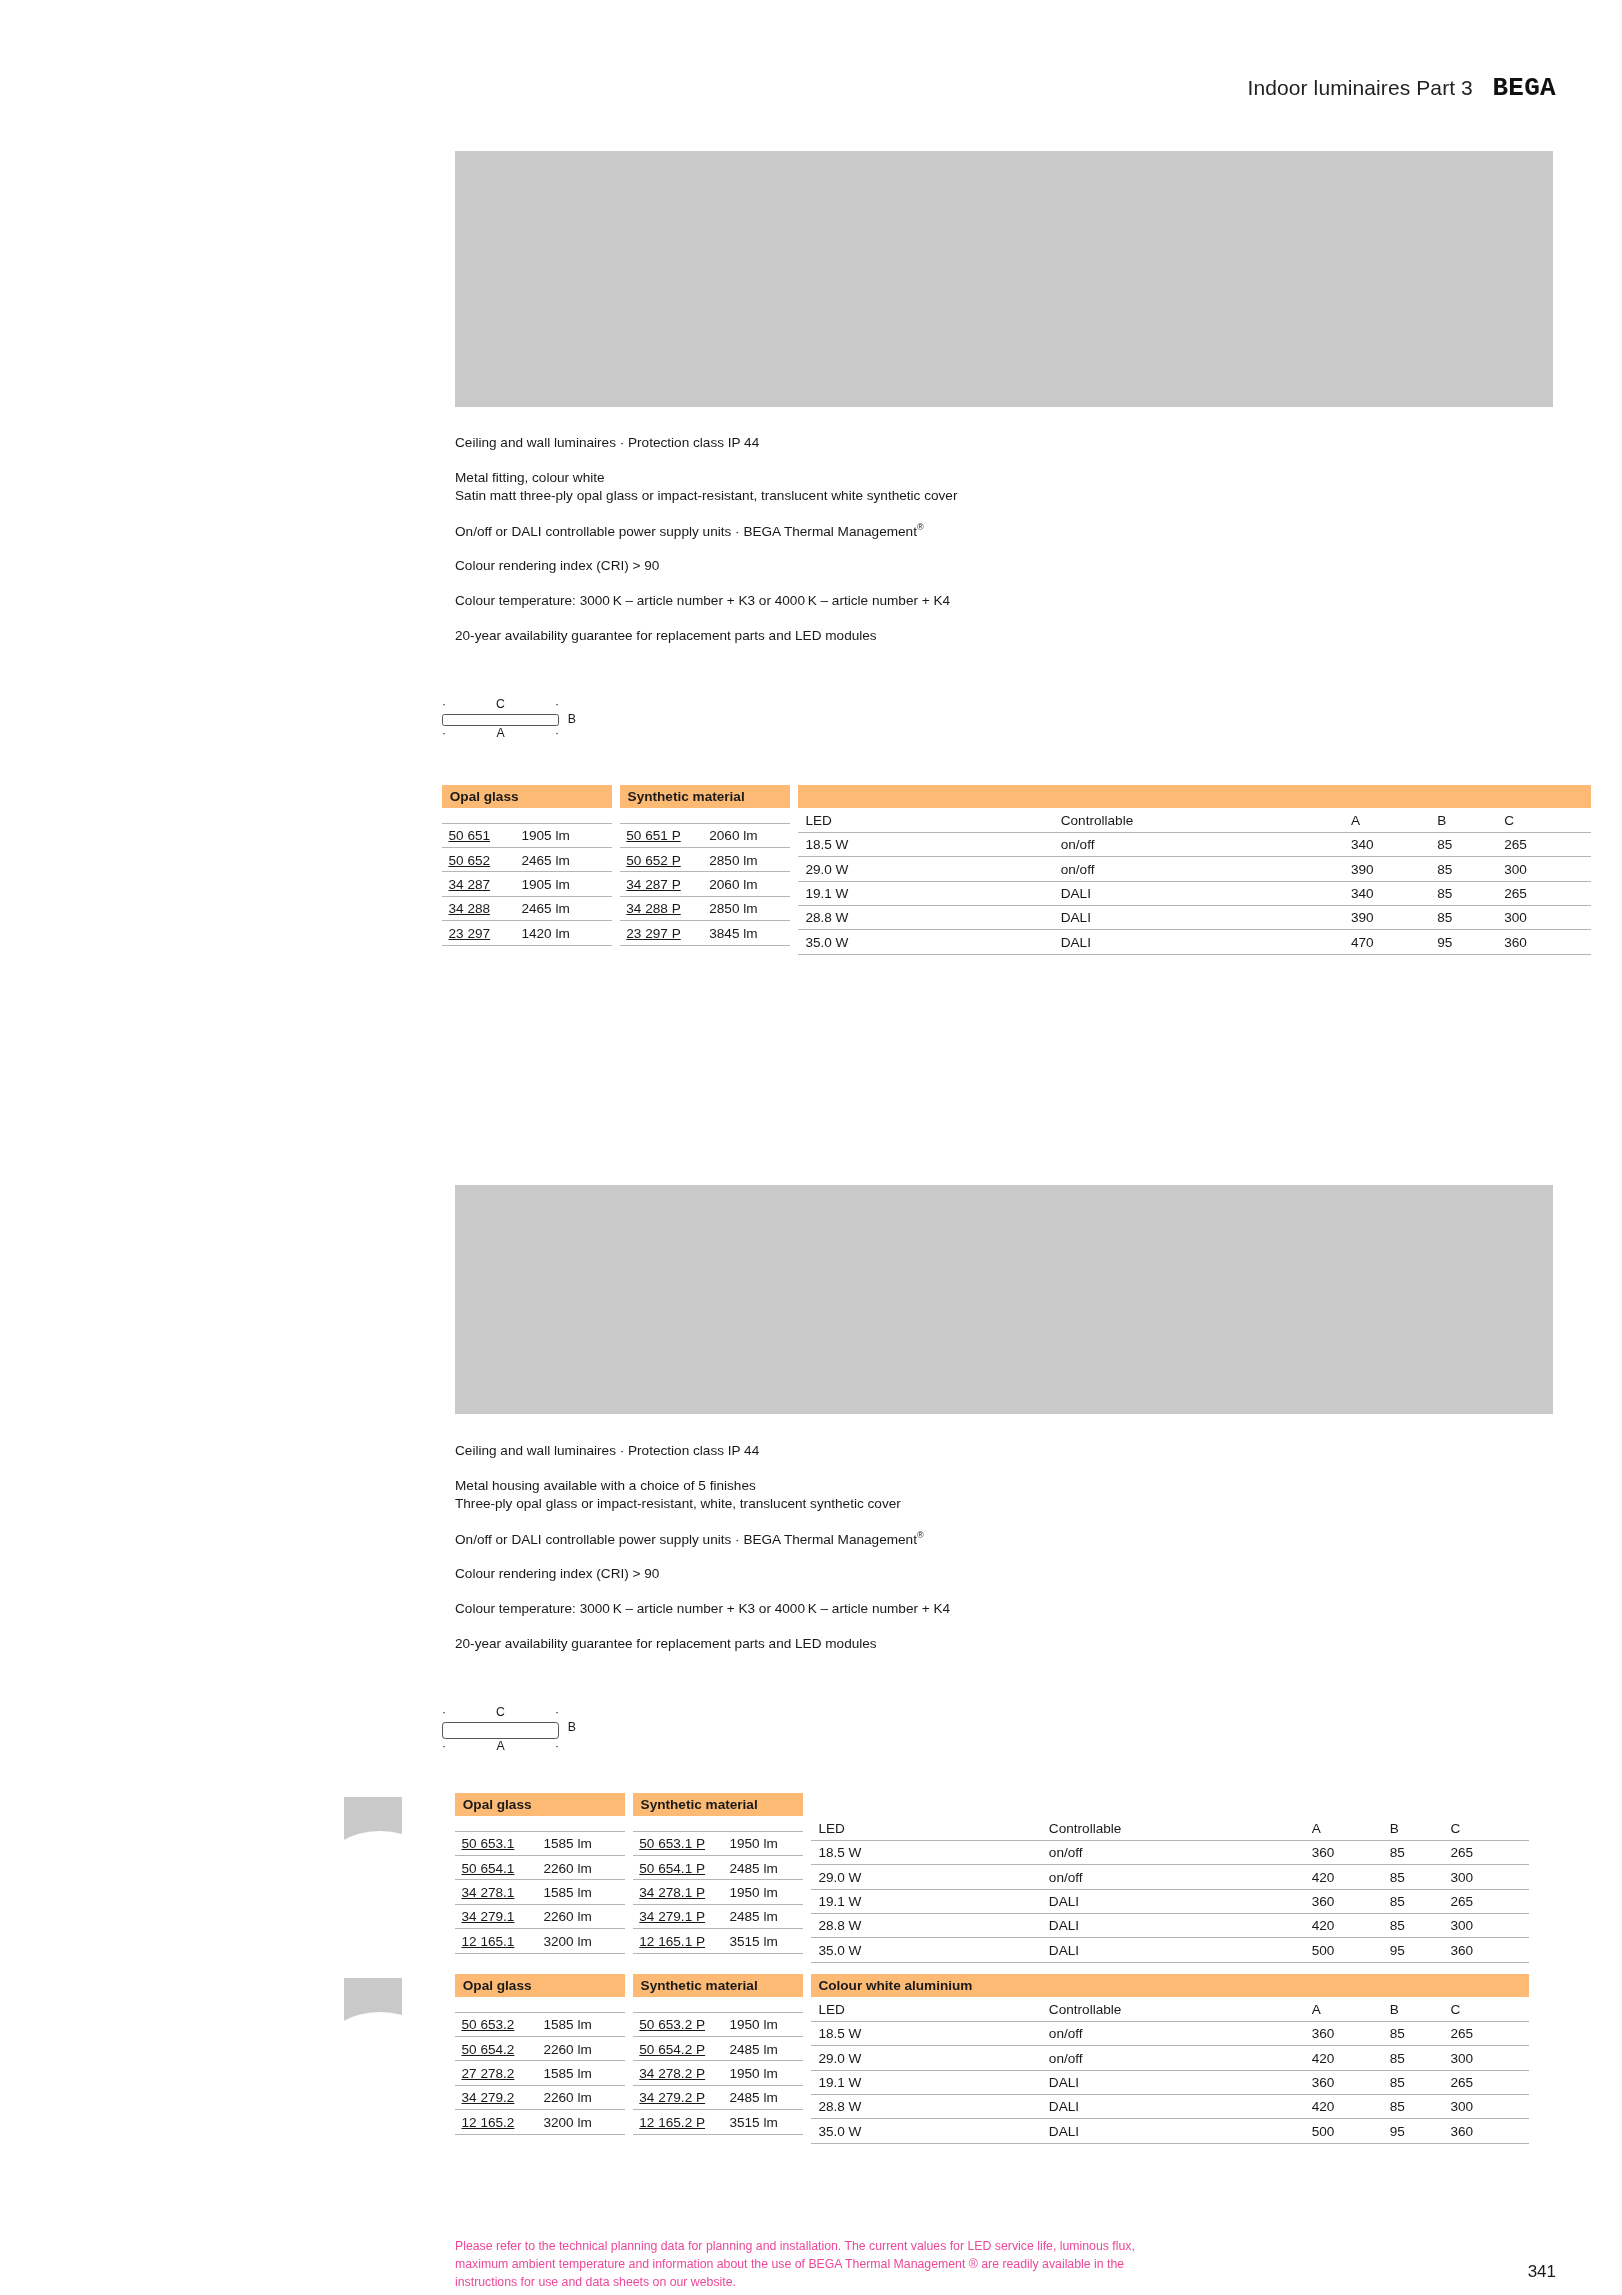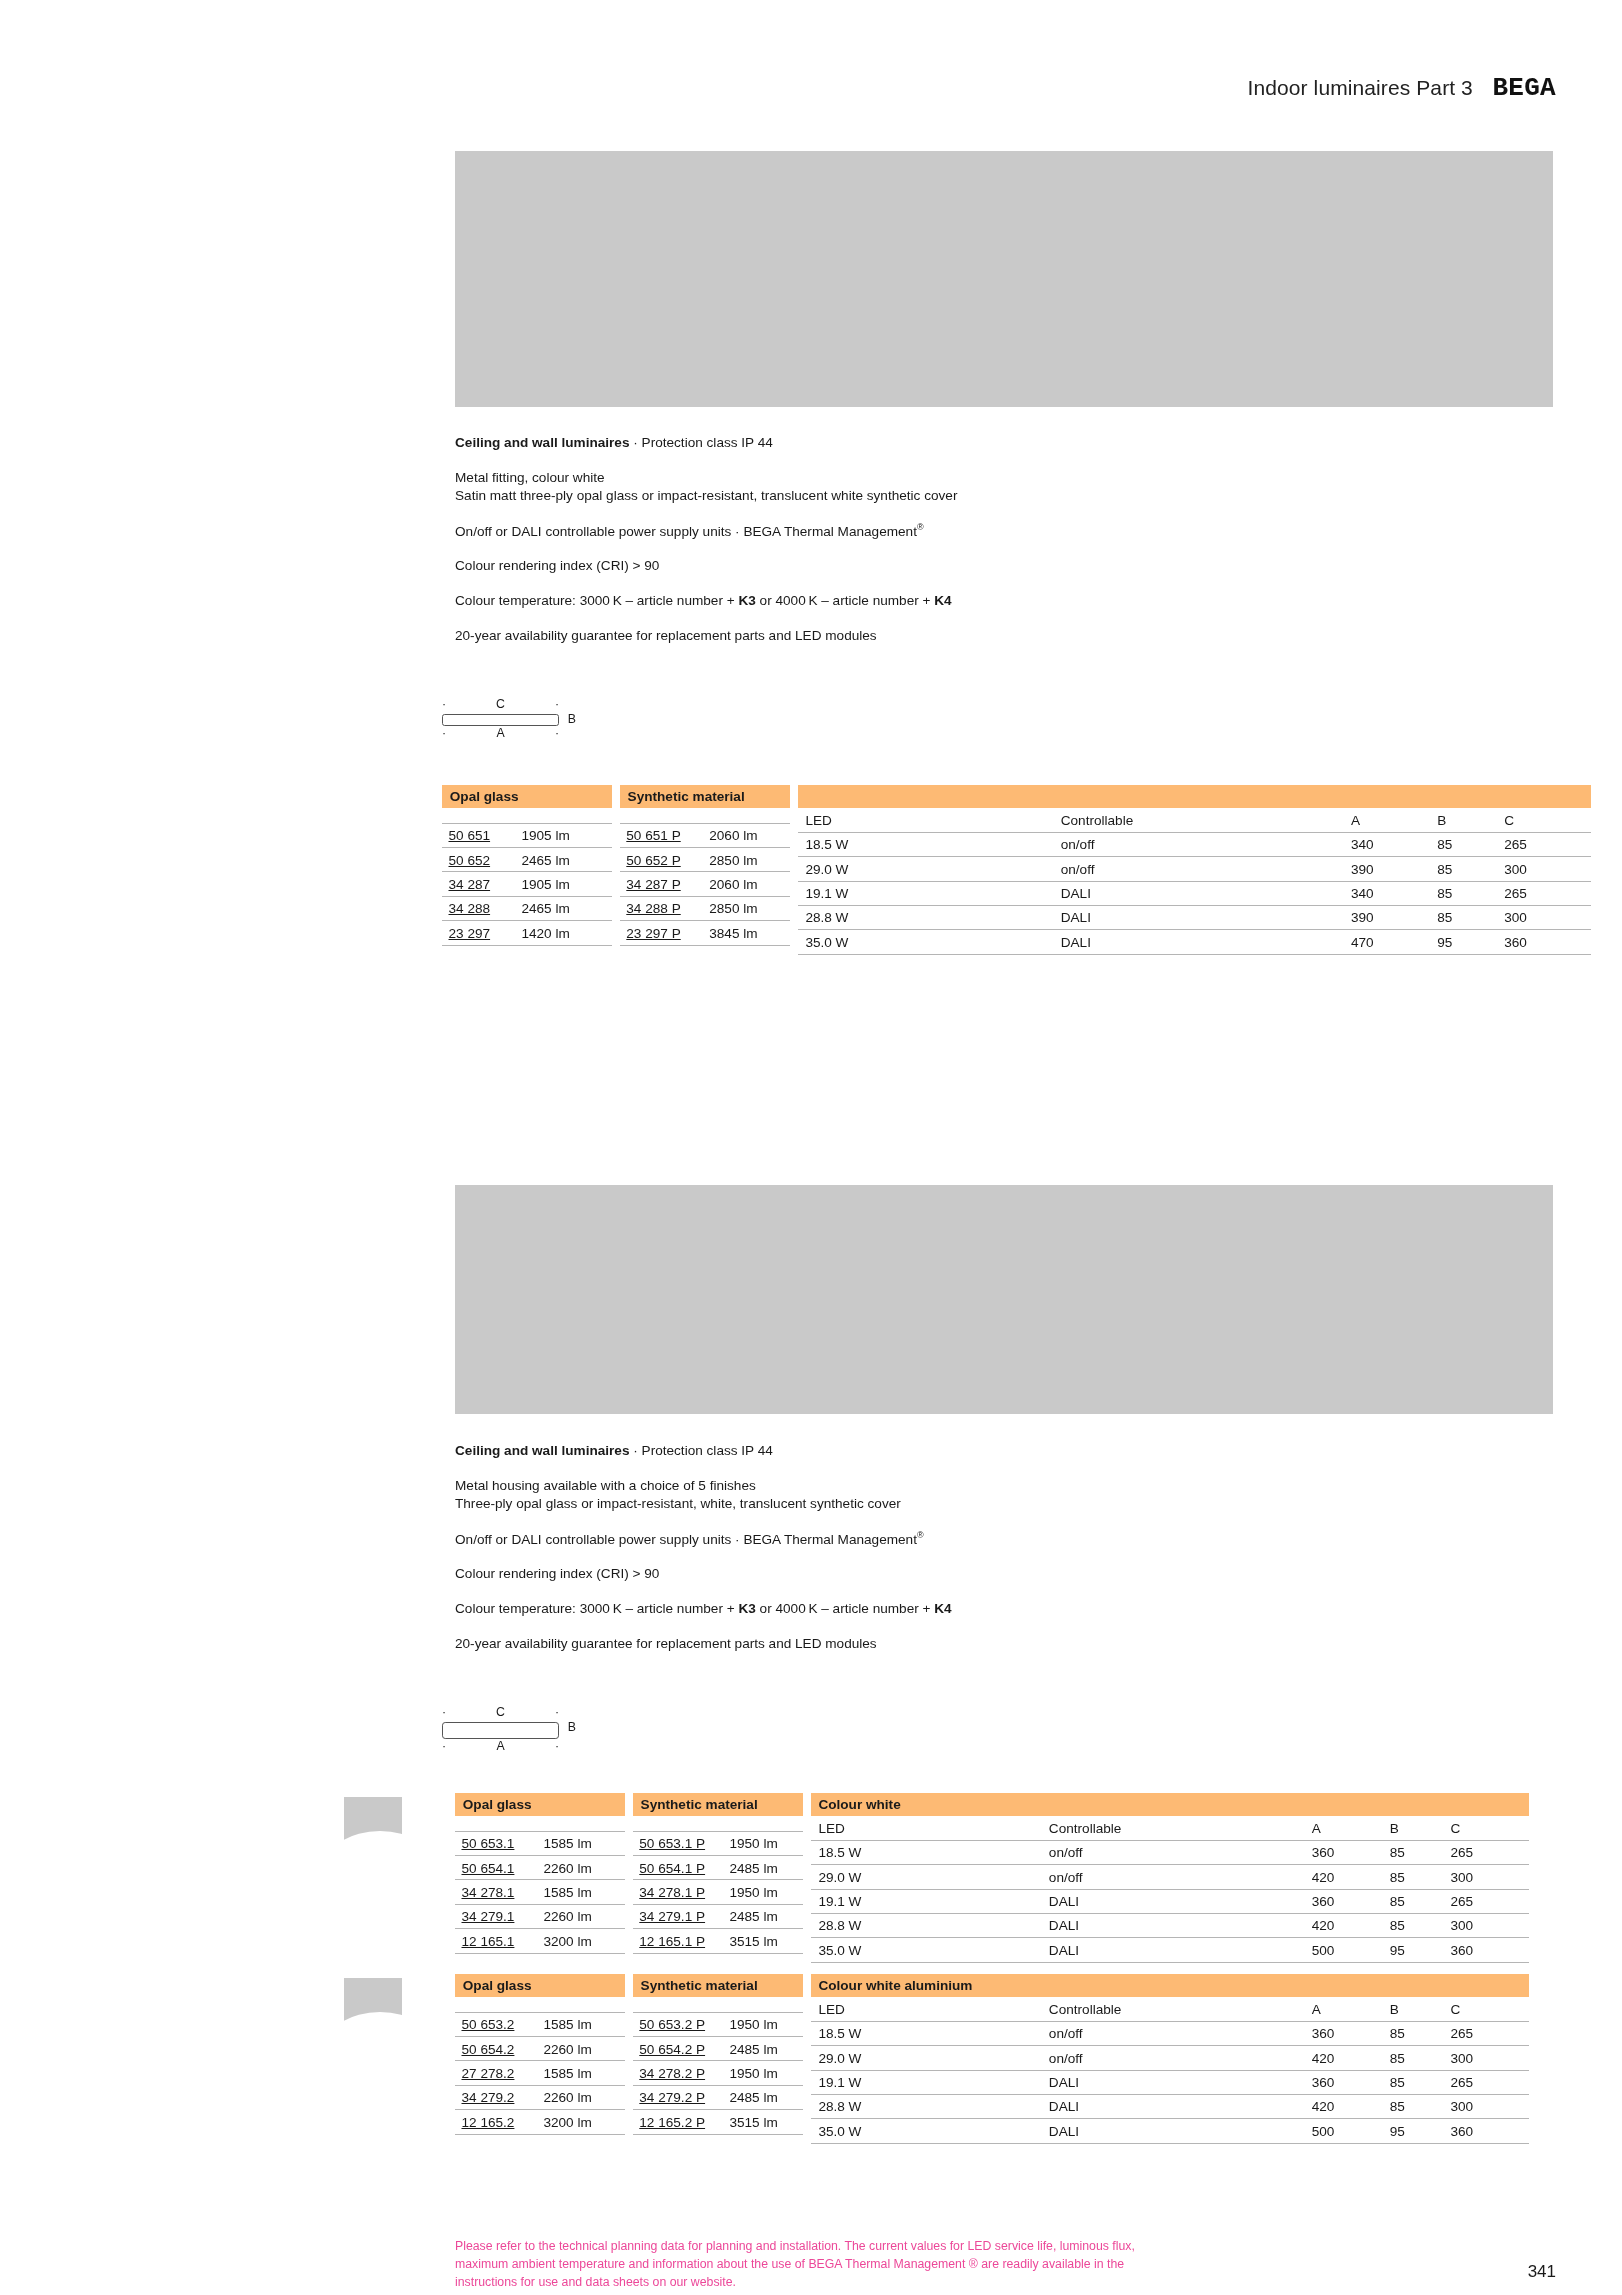--- a/index.html
+++ b/index.html
@@ -91,21 +91,21 @@
     line-height: 1.0;
     color: #1a1a1a;
   }
   .textblock p {
     margin: 0 0 16.2px 0;
     line-height: 1.35;
   }
   .textblock p.tight {
     margin-bottom: 16.2px;
   }
-  .textblock b { font-weight: bold; }
+  .textblock b { font-weight: normal; }
   .sup { font-size: 9px; vertical-align: super; }
 
   .tb1 { top: 406px; }
   .tb2 { top: 1414px; }
 
   
   .dim {
     position: absolute;
     font-size: 12.3px;
     color: #1a1a1a;
@@ -436,21 +436,20 @@
       <div class="cut"></div>
     </div>
   <div class="thumb thumb-2">
       <div class="cut"></div>
     </div>
 
   <div class="tablegroup tg-2">
     <div class="hdr-row">
       <div class="hdr opal">Opal glass</div>
       <div class="hdr synth">Synthetic material</div>
-      <div class="hdr tech-sm">Colour white</div>
     </div>
     <div class="body-row">
       <div class="col-opal">
         <div class="pad-top"></div>
         <table class="t">
           <tbody>
               <tr>
                 <td class="art">50 653.1</td>
                 <td class="lm">1585 lm</td>
               </tr>

